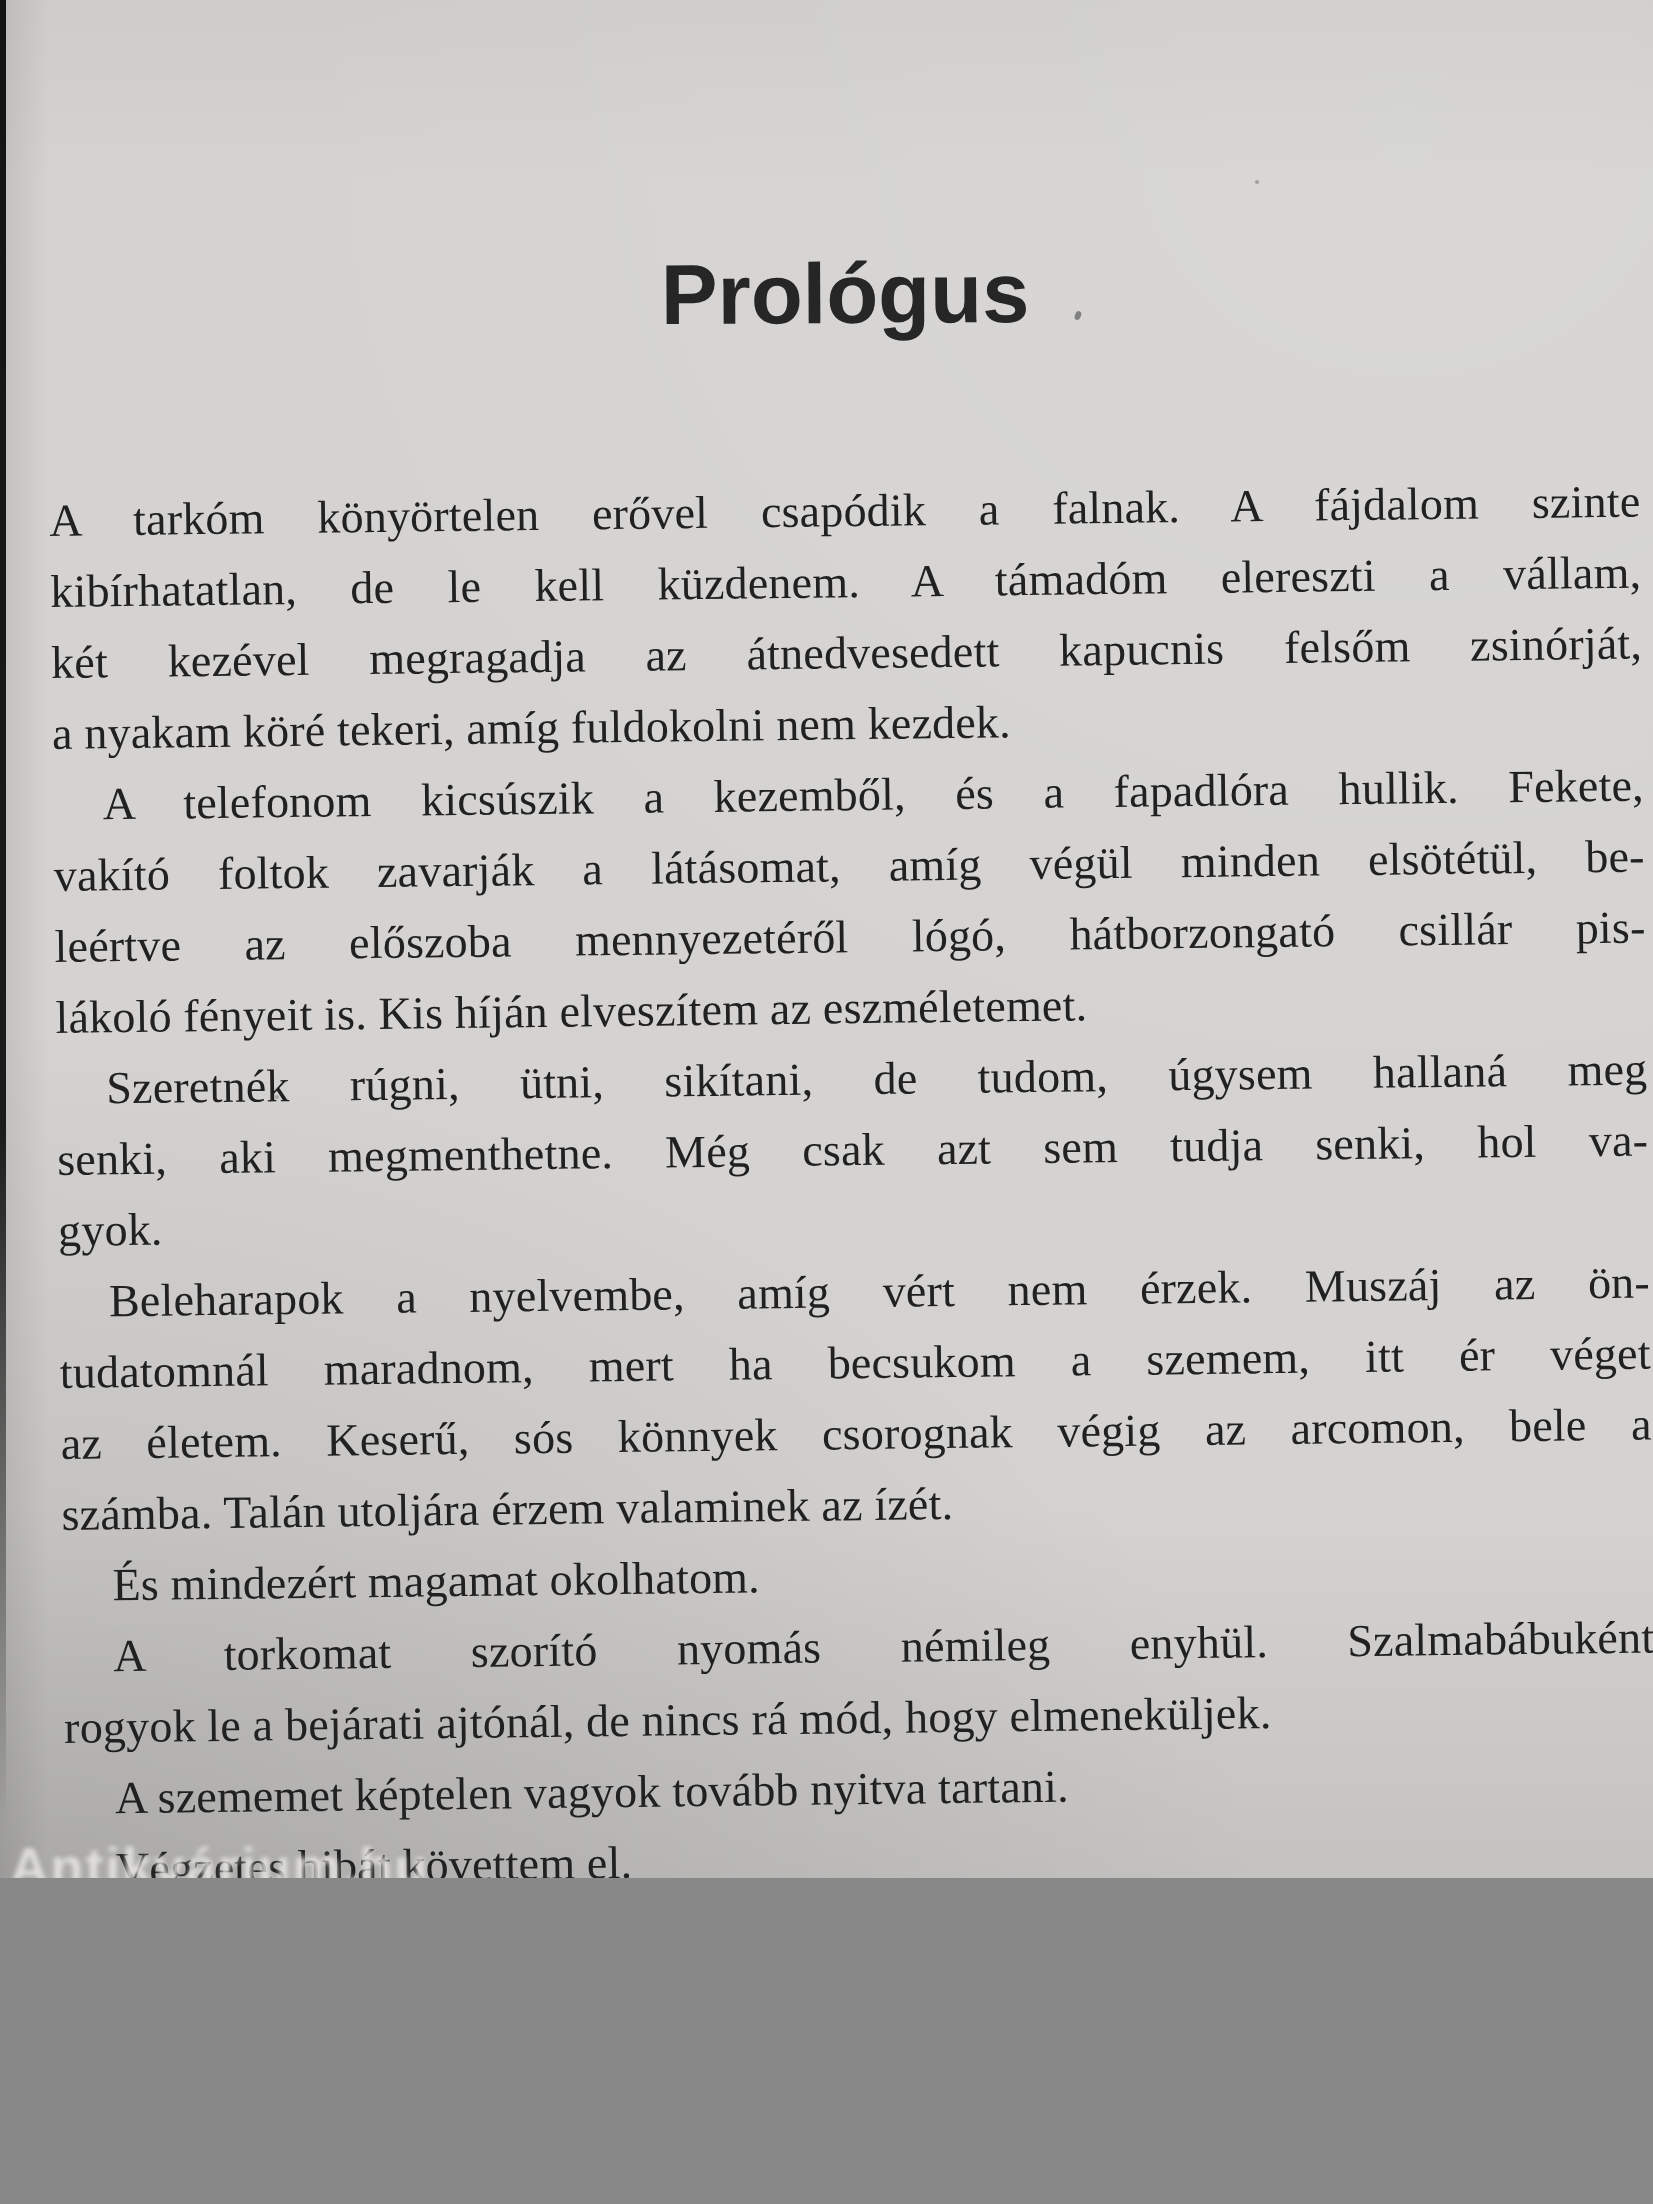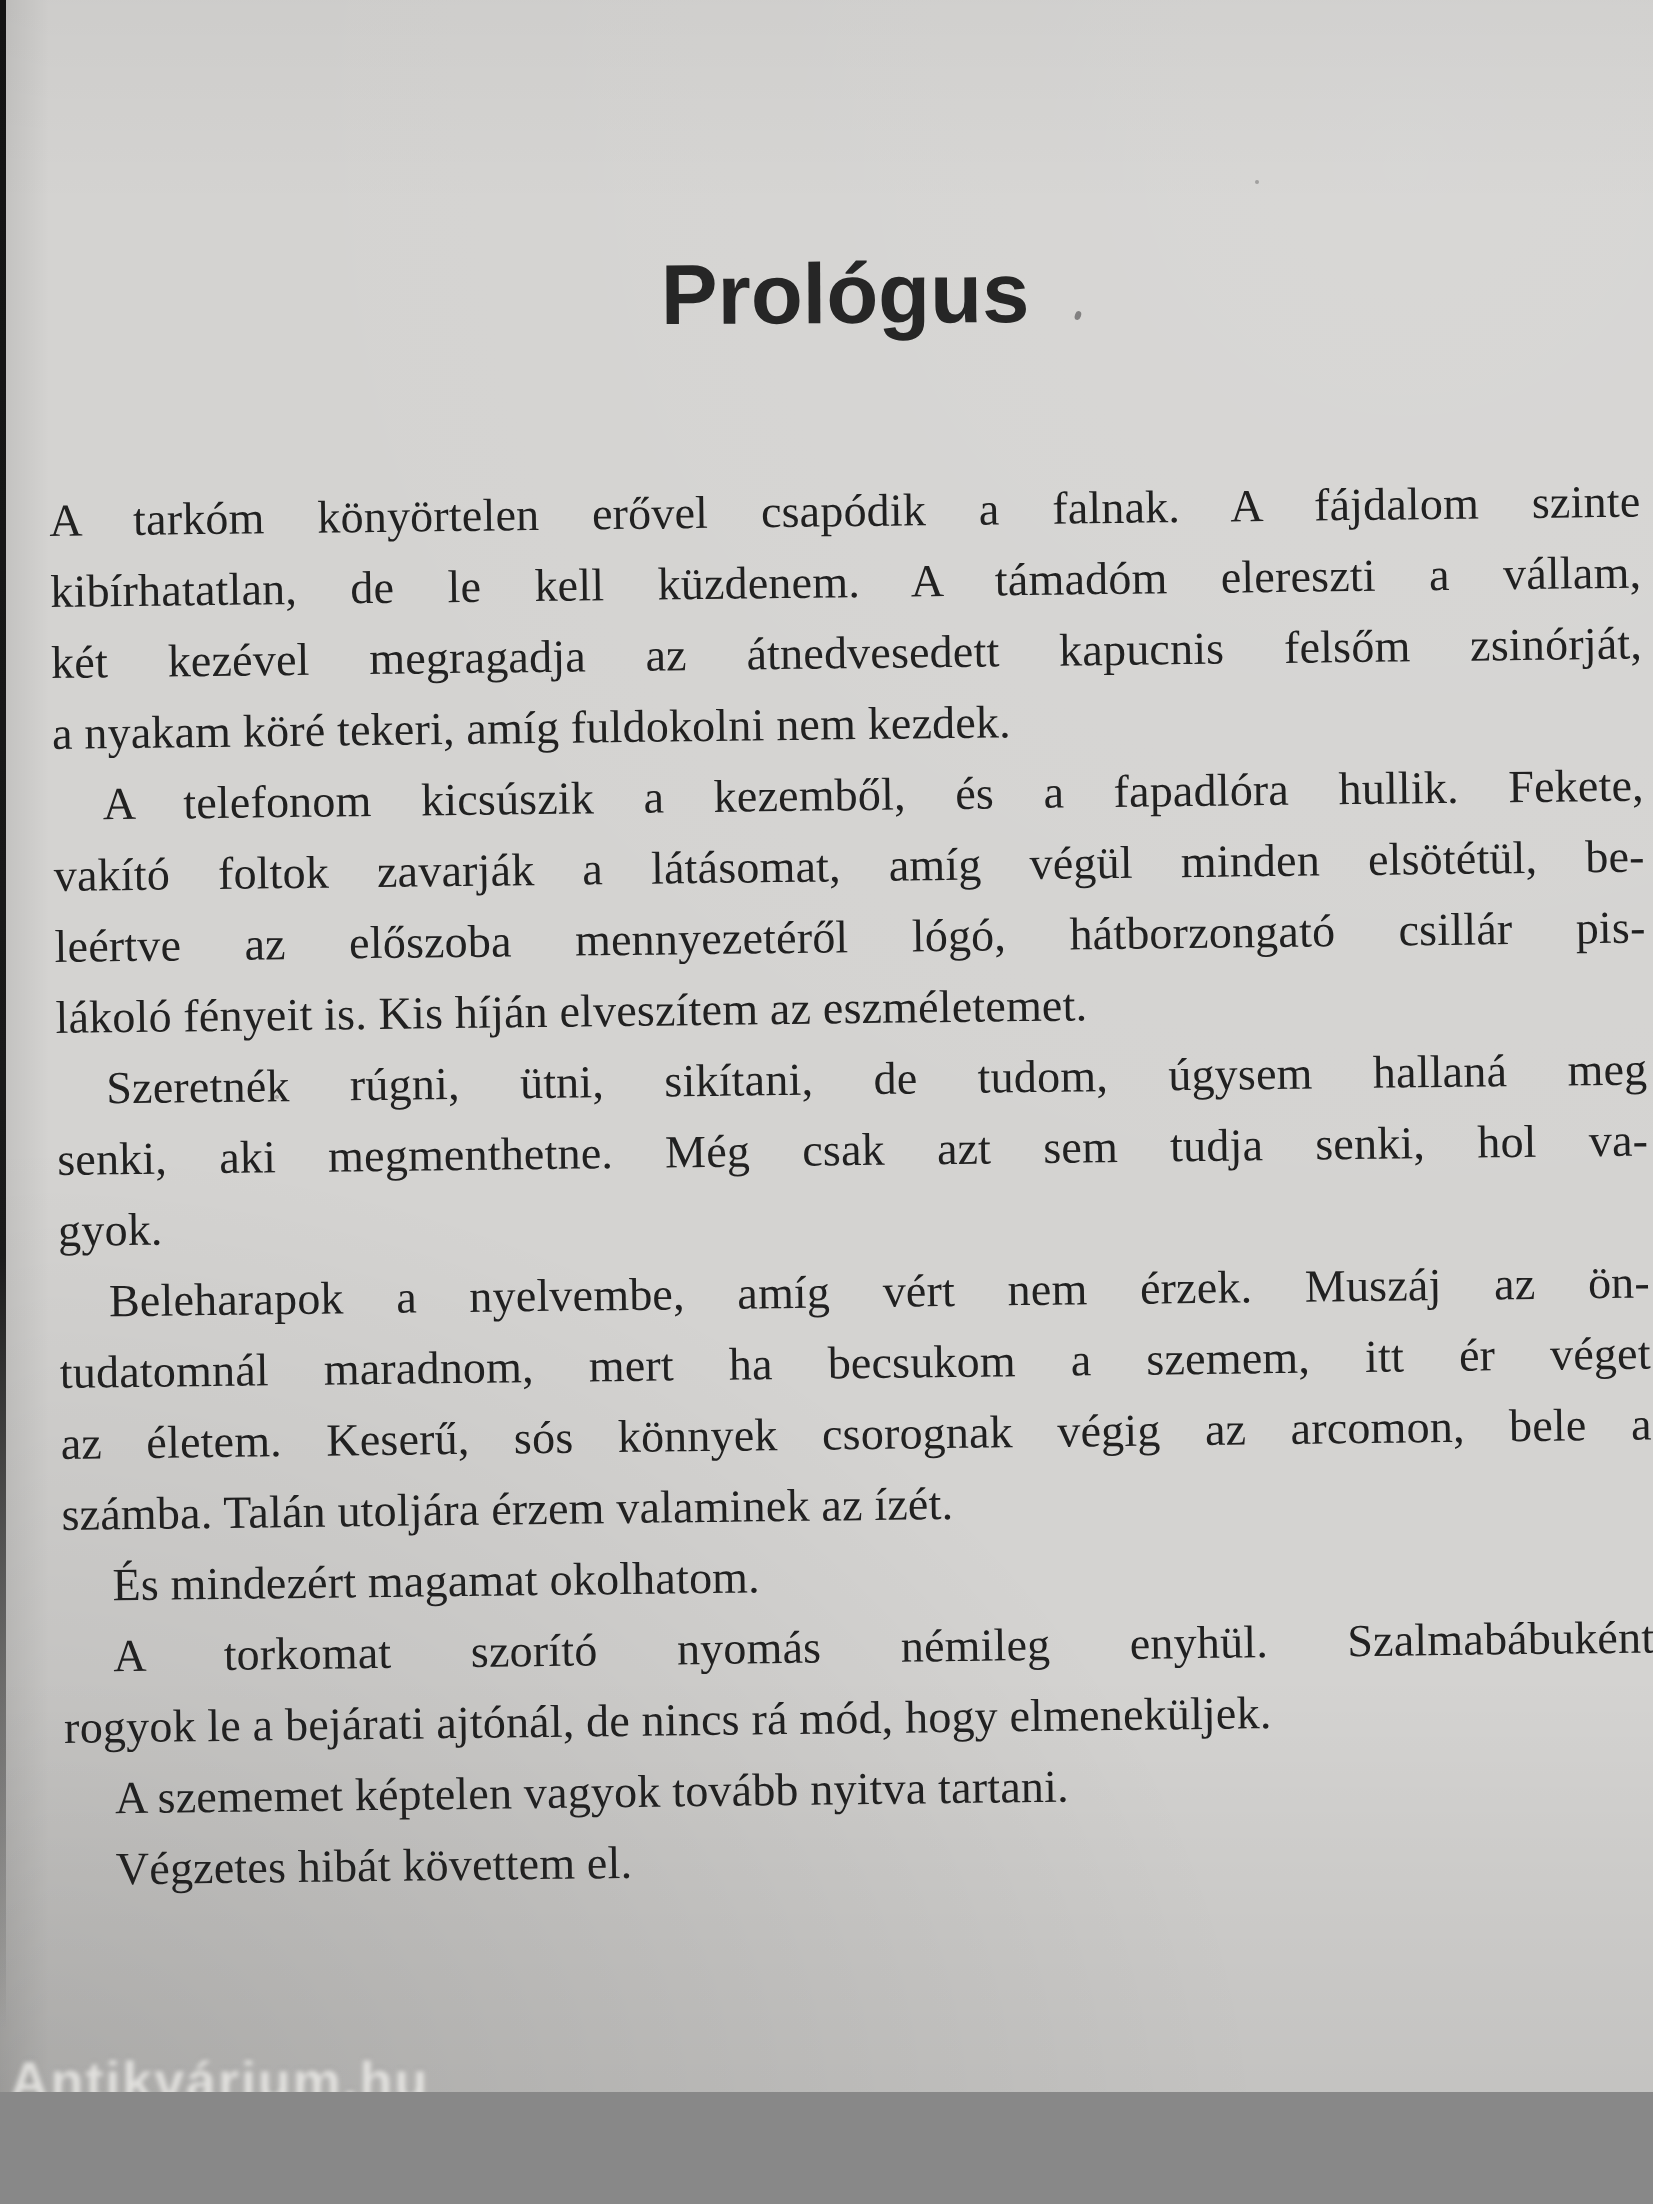--- a/index.html
+++ b/index.html
@@ -3,21 +3,21 @@
 <meta charset="utf-8">
 <style>
   html, body {
     margin: 0;
     padding: 0;
     background: #888;
   }
   .page {
     position: relative;
     width: 1654px;
-    height: 2092px;
+    height: 1878px;
     overflow: hidden;
     background:
       radial-gradient(120% 90% at 85% 8%, rgba(255,255,255,0.10), rgba(255,255,255,0) 60%),
       radial-gradient(140% 90% at 0% 104%, rgba(0,0,0,0.14), rgba(0,0,0,0) 55%),
       linear-gradient(to bottom, rgba(0,0,0,0.03) 0%, rgba(0,0,0,0) 10%, rgba(0,0,0,0) 80%, rgba(0,0,0,0.08) 100%),
       linear-gradient(to right, rgba(0,0,0,0.09), rgba(0,0,0,0) 3%),
       #d4d3d1;
     font-family: "Liberation Serif", serif;
   }
   .left-edge {

